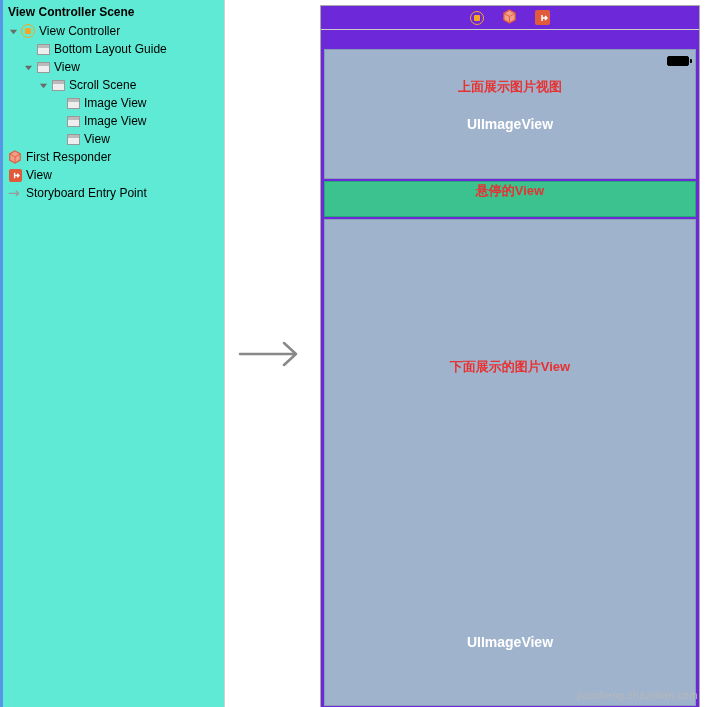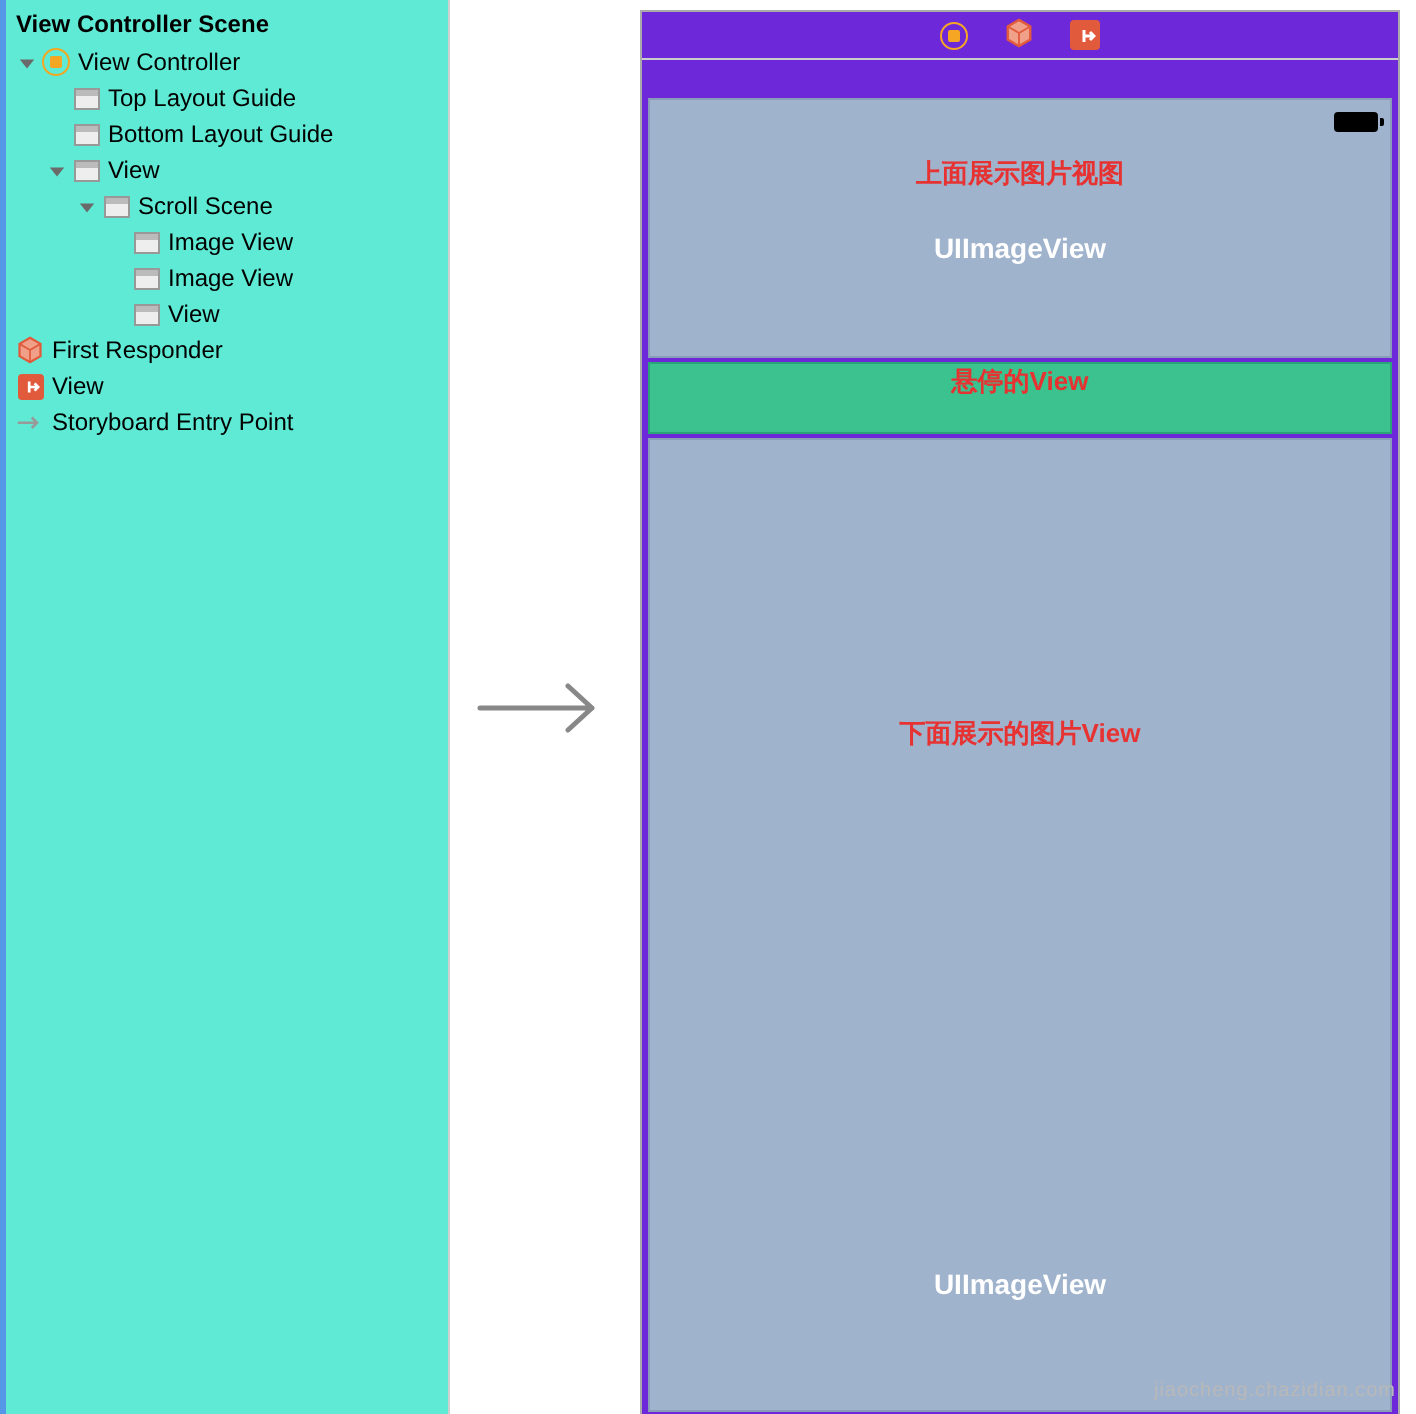--- a/index.html
+++ b/index.html
@@ -295,27 +295,20 @@
           <svg viewBox="0 0 10 10">
               <path d="M1 3 L9 3 L5 8 Z" fill="currentColor"></path>
             </svg>
         </span>
         <span class="tree-icon">
             <span class="icon-vc-yellow"></span>
           </span>
         <span class="tree-label">View Controller</span>
       </div>
 
-      <div class="tree-item indent-2">
-        <span class="spacer"></span>
-        <span class="tree-icon">
-            <span class="icon-view"></span>
-          </span>
-        <span class="tree-label">Top Layout Guide</span>
-      </div>
 
       <div class="tree-item indent-2">
         <span class="spacer"></span>
         <span class="tree-icon">
             <span class="icon-view"></span>
           </span>
         <span class="tree-label">Bottom Layout Guide</span>
       </div>
 
       <div class="tree-item indent-2">

